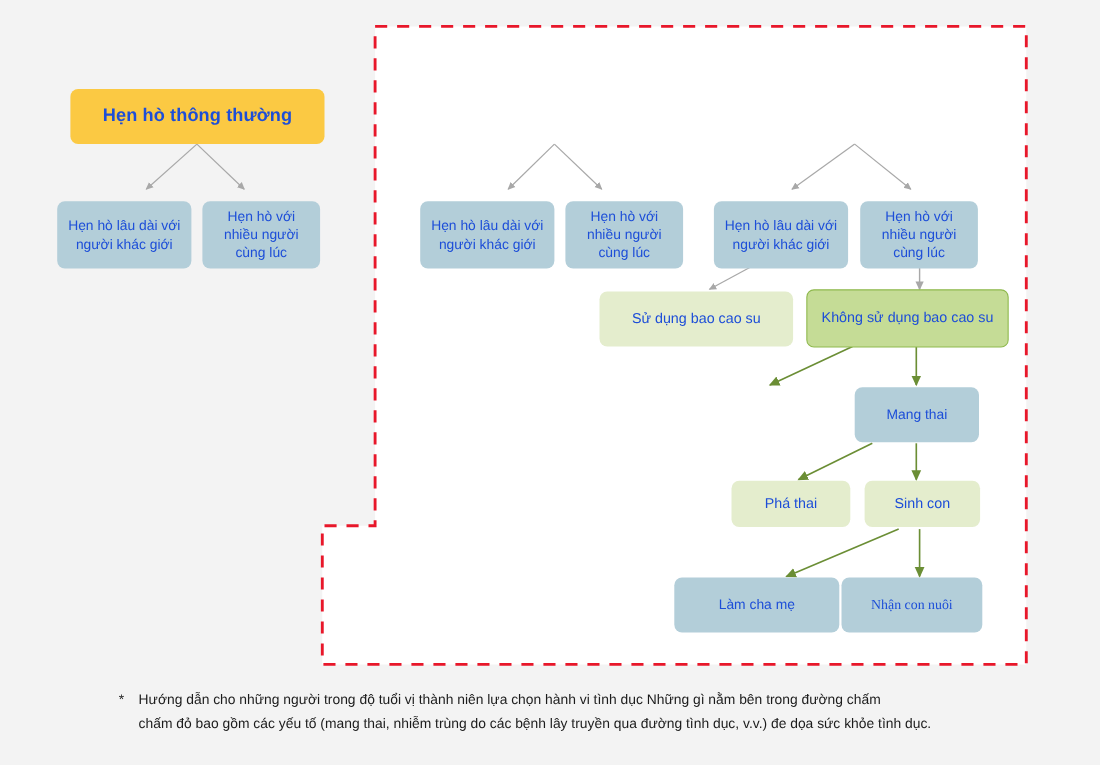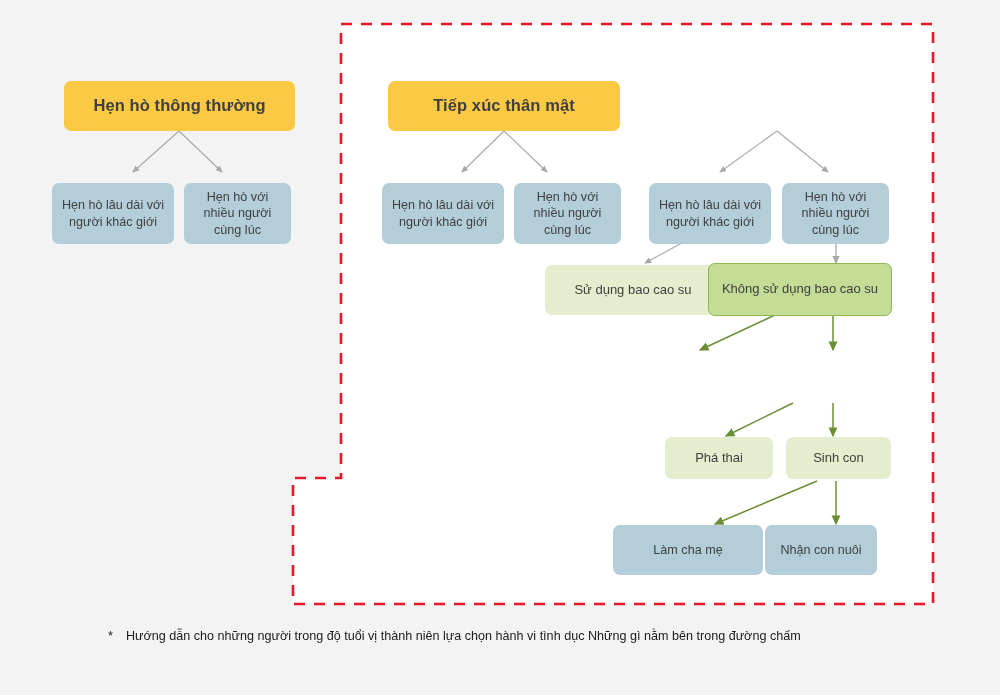--- a/index.html
+++ b/index.html
@@ -13,21 +13,21 @@
   #stage{position:absolute;left:0;top:0;width:1000px;height:695px;}
   .region-svg{position:absolute;left:0;top:0;}
 
   
   .box{
     position:absolute;
     box-sizing:border-box;
     border-radius:7px;
     display:flex;align-items:center;justify-content:center;
     text-align:center;
-    color:#404040;
+    color:#1d4ed8;
     line-height:1.28;
     padding:4px 7px;
   }
   .box.yellow{
     background:#fbc943;
     font-weight:bold;
     font-size:16.5px;
     letter-spacing:.1px;
   }
   .box.blue{
@@ -35,20 +35,21 @@
     font-size:12.6px;
   }
   .box.green-light{
     background:#e4edcd;
     font-size:13px;
   }
   .box.green-mid{
     background:#c5dc96;
     border:1.6px solid #8fb94e;
     font-size:13px;
+    margin-left:25px;
   }
 
   
   .footnote{
     position:absolute;
     left:108px;top:626px;width:800px;
     font-size:12.6px;
     color:#1b1b1b;
     line-height:1.72;
   }
@@ -97,43 +98,44 @@
     <line x1="817" y1="481" x2="715" y2="524" stroke="#6b8e35" stroke-width="1.5" marker-end="url(#vh)"></line>
     <line x1="836" y1="481" x2="836" y2="524" stroke="#6b8e35" stroke-width="1.5" marker-end="url(#vh)"></line>
   </svg>
 
   <div class="box yellow" style="left:64px;top:81px;width:231px;height:50px;">Hẹn hò thông thường</div>
 
   <div class="box blue" style="left:52px;top:183px;width:122px;height:61px;">Hẹn hò lâu dài với người khác giới</div>
 
   <div class="box blue" style="left:184px;top:183px;width:107px;height:61px;">Hẹn hò với nhiều người cùng lúc</div>
 
-  <div class="box yellow" style="left:388px;top:81px;width:232px;height:50px;">Tiếp xúc thân mật</div>
 
   <div class="box blue" style="left:382px;top:183px;width:122px;height:61px;">Hẹn hò lâu dài với người khác giới</div>
 
   <div class="box blue" style="left:514px;top:183px;width:107px;height:61px;">Hẹn hò với nhiều người cùng lúc</div>
 
 
   <div class="box blue" style="left:649px;top:183px;width:122px;height:61px;">Hẹn hò lâu dài với người khác giới</div>
 
   <div class="box blue" style="left:782px;top:183px;width:107px;height:61px;">Hẹn hò với nhiều người cùng lúc</div>
 
   <div class="box green-light" style="left:545px;top:265px;width:176px;height:50px;">Sử dụng bao cao su</div>
 
   <div class="box green-mid" style="left:708px;top:263px;width:184px;height:53px;">Không sử dụng bao cao su</div>
 
 
+  <div class="box blue" style="left:777px;top:352px;width:113px;height:50px;">Mang thai</div>
 
   <div class="box green-light" style="left:665px;top:437px;width:108px;height:42px;">Phá thai</div>
 
   <div class="box green-light" style="left:786px;top:437px;width:105px;height:42px;">Sinh con</div>
 
   <div class="box blue" style="left:613px;top:525px;width:150px;height:50px;">Làm cha mẹ</div>
 
-  <div class="box blue" style="left:765px;top:525px;width:112px;height:50px;">Nhận con nuôi</div>
+  <div class="box blue" style="left:765px;top:525px;width:128px;height:50px;font-family:Liberation Serif, serif;">Nhận con nuôi</div>
 
   <div class="footnote">
     <span class="star">*</span>
     <span class="ftext">Hướng dẫn cho những người trong độ tuổi vị thành niên lựa chọn hành vi tình dục Những gì nằm bên trong đường chấm</span>
+    <span class="l2">chấm đỏ bao gồm các yếu tố (mang thai, nhiễm trùng do các bệnh lây truyền qua đường tình dục, v.v.) đe dọa sức khỏe tình dục.</span>
   </div>
 
 </div>
 
 </body></html>

